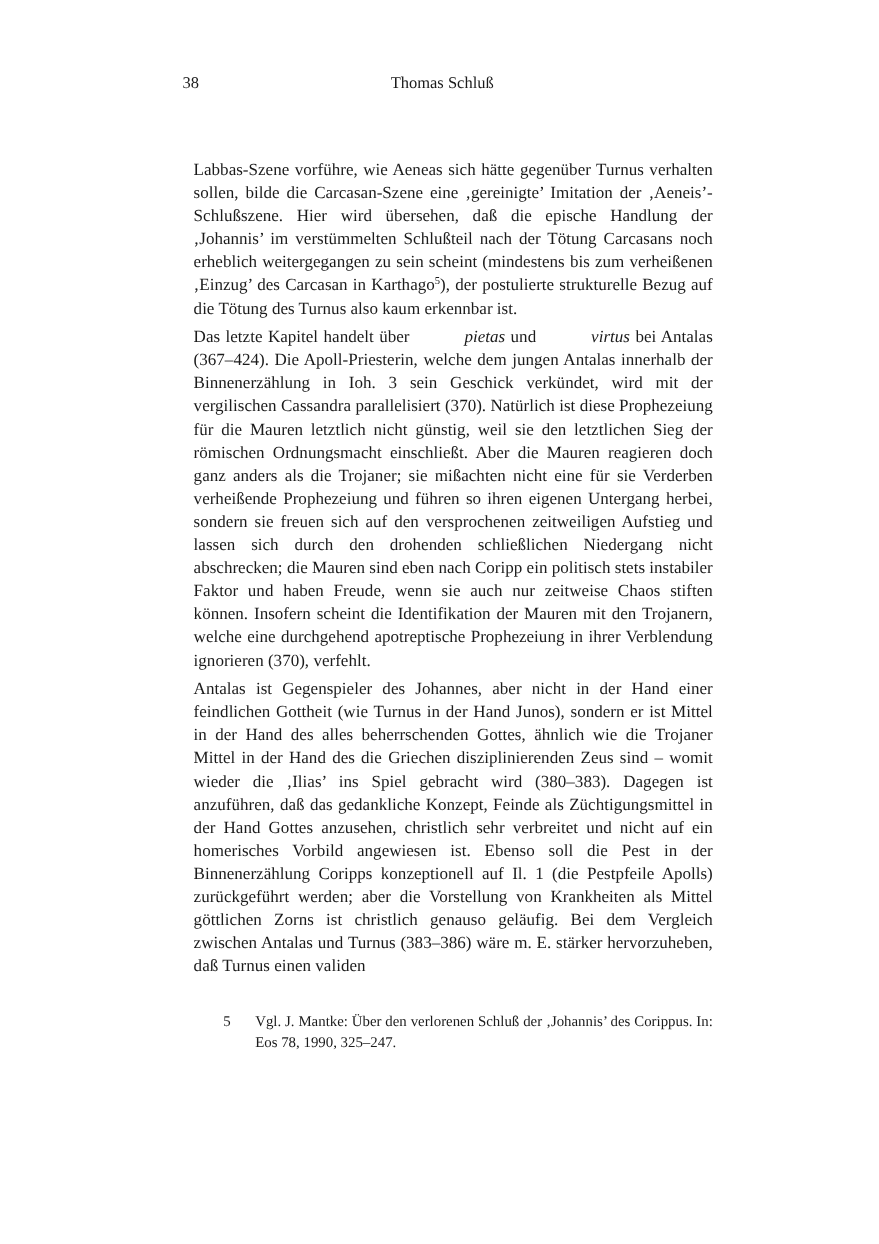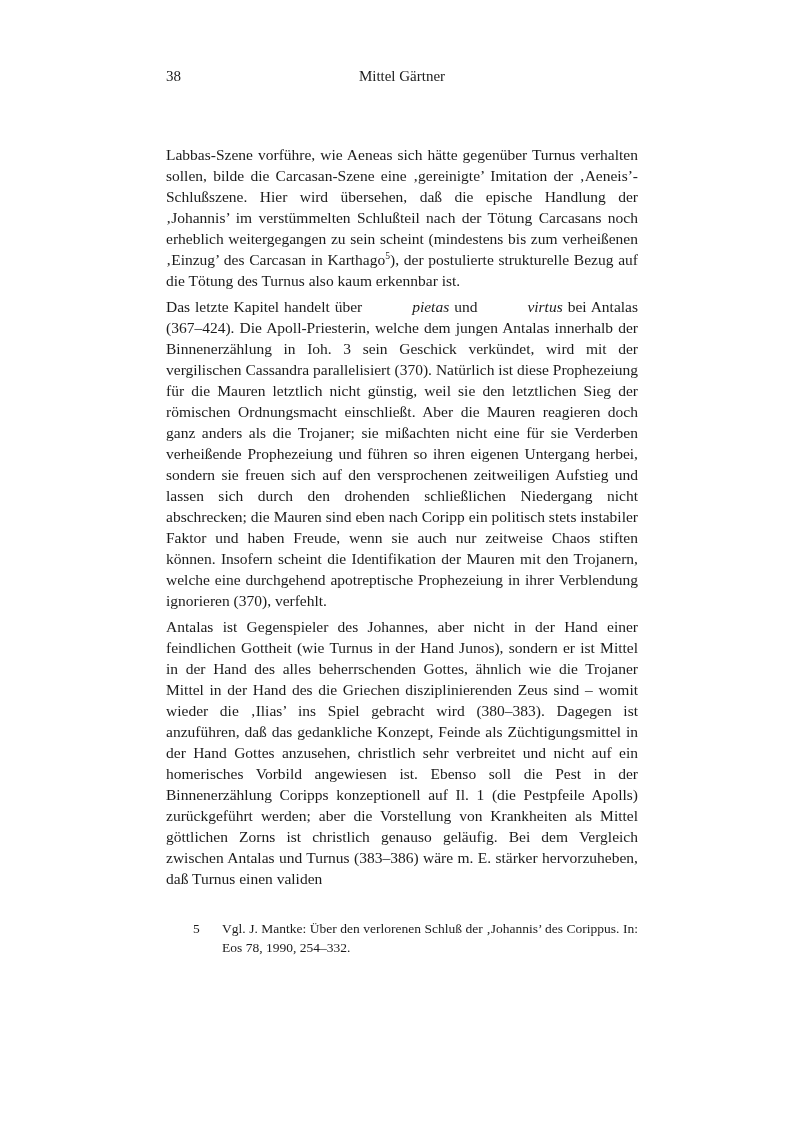--- a/index.html
+++ b/index.html
@@ -30,21 +30,21 @@
     left: 0;
     top: 0;
   }
   .author {
     display: block;
     text-align: center;
   }
   .text-block {
     position: absolute;
     top: 144px;
-    left: 166px;
+    left: 176px;
     width: 472px;
     font-size: 15.5px;
     line-height: 21px;
     text-align: justify;
     hyphens: auto;
     -webkit-hyphens: auto;
   }
   .para {
     margin: 0 0 5px 0;
     padding: 0;
@@ -78,33 +78,33 @@
     -webkit-hyphens: auto;
   }
 </style>
 </head>
 <body>
 
 <div class="page">
 
   <header class="running-head">
     <span class="page-number">38</span>
-    <span class="author">Mittel Gärtner</span>
+    <span class="author">Thomas Schluß</span>
   </header>
 
   <main class="text-block">
 
     <p class="para"><span>Labbas-Szene vorführe, wie Aeneas sich hätte gegenüber Turnus verhalten sollen, bilde die Carcasan-Szene eine ‚gereinigte’ Imitation der ‚Aeneis’-Schlußszene. Hier wird übersehen, daß die epische Handlung der ‚Johannis’ im verstümmelten Schlußteil nach der Tötung Carcasans noch erheblich weitergegangen zu sein scheint (mindestens bis zum verheißenen ‚Einzug’ des Carcasan in Karthago</span><sup class="fn-ref">5</sup><span>), der postulierte strukturelle Bezug auf die Tötung des Turnus also kaum erkennbar ist.</span></p>
 
     <p class="para"><span>Das letzte Kapitel handelt über </span><em class="latin-term">pietas</em><span> und </span><em class="latin-term">virtus</em><span> bei Antalas (367–424). Die Apoll-Priesterin, welche dem jungen Antalas innerhalb der Binnenerzählung in Ioh. 3 sein Geschick verkündet, wird mit der vergilischen Cassandra parallelisiert (370). Natürlich ist diese Prophezeiung für die Mauren letztlich nicht günstig, weil sie den letztlichen Sieg der römischen Ordnungsmacht einschließt. Aber die Mauren reagieren doch ganz anders als die Trojaner; sie mißachten nicht eine für sie Verderben verheißende Prophezeiung und führen so ihren eigenen Untergang herbei, sondern sie freuen sich auf den versprochenen zeitweiligen Aufstieg und lassen sich durch den drohenden schließlichen Niedergang nicht abschrecken; die Mauren sind eben nach Coripp ein politisch stets instabiler Faktor und haben Freude, wenn sie auch nur zeitweise Chaos stiften können. Insofern scheint die Identifikation der Mauren mit den Trojanern, welche eine durchgehend apotreptische Prophezeiung in ihrer Verblendung ignorieren (370), verfehlt.</span></p>
 
     <p class="para"><span>Antalas ist Gegenspieler des Johannes, aber nicht in der Hand einer feindlichen Gottheit (wie Turnus in der Hand Junos), sondern er ist Mittel in der Hand des alles beherrschenden Gottes, ähnlich wie die Trojaner Mittel in der Hand des die Griechen disziplinierenden Zeus sind – womit wieder die ‚Ilias’ ins Spiel gebracht wird (380–383). Dagegen ist anzuführen, daß das gedankliche Konzept, Feinde als Züchtigungsmittel in der Hand Gottes anzusehen, christlich sehr verbreitet und nicht auf ein homerisches Vorbild angewiesen ist. Ebenso soll die Pest in der Binnenerzählung Coripps konzeptionell auf Il. 1 (die Pestpfeile Apolls) zurückgeführt werden; aber die Vorstellung von Krankheiten als Mittel göttlichen Zorns ist christlich genauso geläufig. Bei dem Vergleich zwischen Antalas und Turnus (383–386) wäre m. E. stärker hervorzuheben, daß Turnus einen validen</span></p>
 
     <footer class="footnotes">
       <div class="footnote">
         <span class="fn-num">5</span>
-        <span class="fn-text">Vgl. J. Mantke: Über den verlorenen Schluß der ‚Johannis’ des Corippus. In: Eos 78, 1990, 254–332.</span>
+        <span class="fn-text">Vgl. J. Mantke: Über den verlorenen Schluß der ‚Johannis’ des Corippus. In: Eos 78, 1990, 325–247.</span>
       </div>
     </footer>
 
   </main>
 
 </div>
 
 </body></html>

